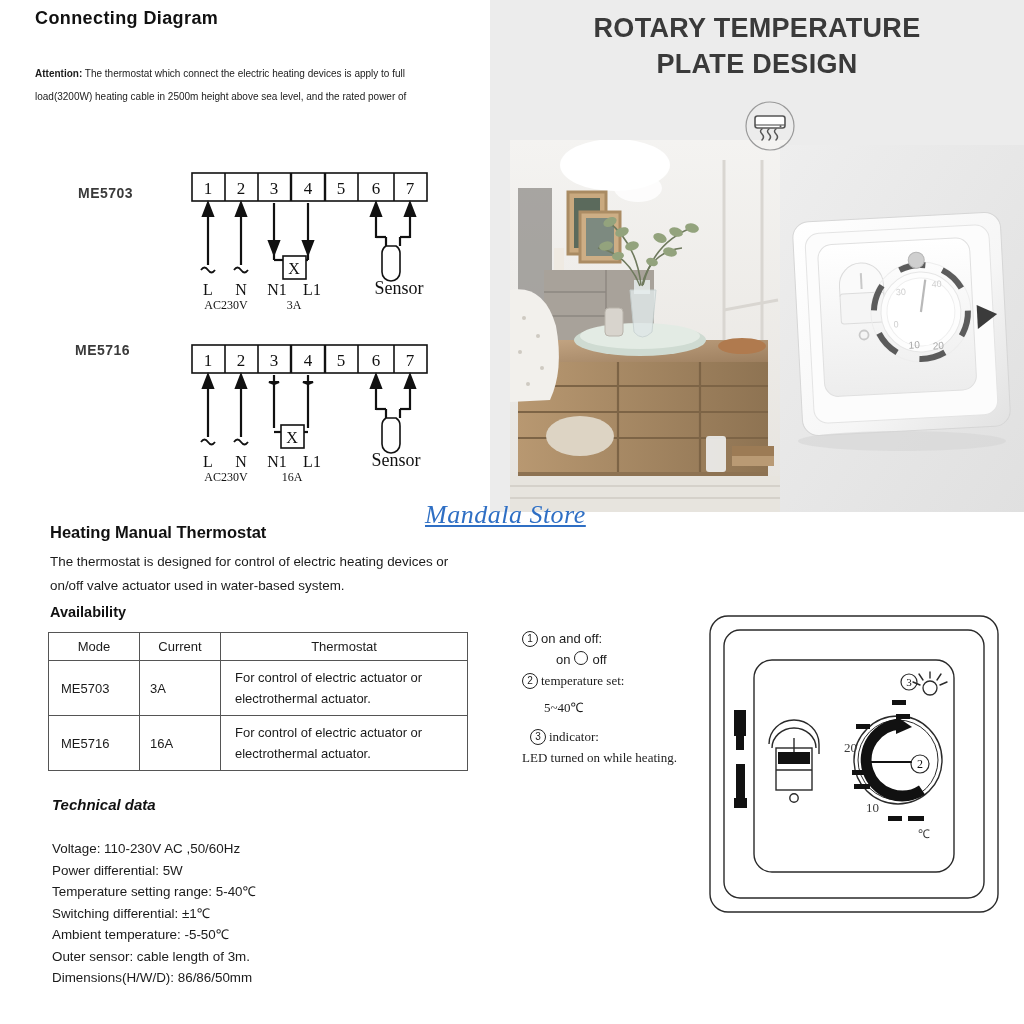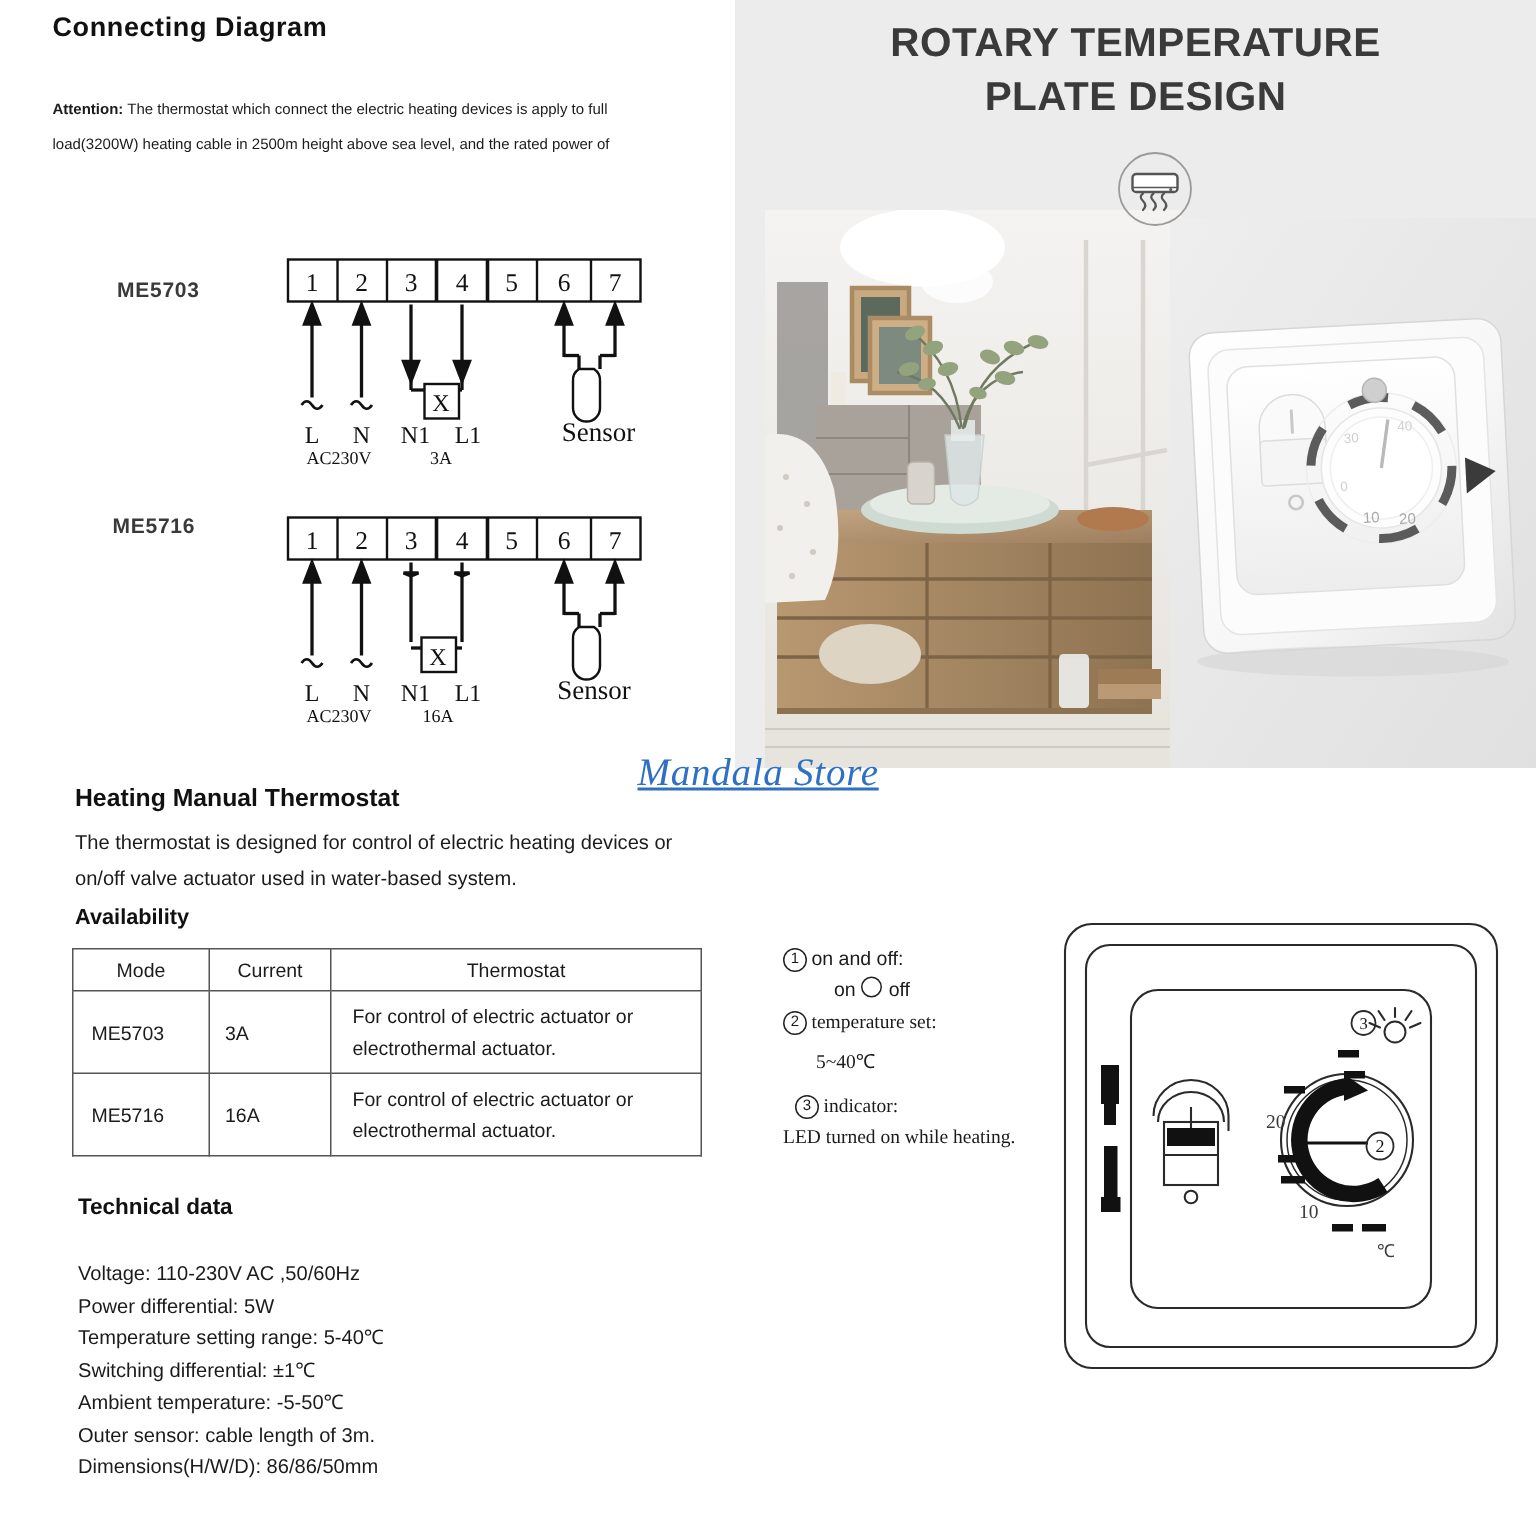--- a/index.html
+++ b/index.html
@@ -85,21 +85,21 @@
     vertical-align:middle;
   }
   table.avail th{text-align:center;}
   table.avail td.mode{width:70px;text-align:left;padding-left:12px;}
   table.avail td.cur{width:62px;text-align:left;padding-left:10px;}
   table.avail td.app{text-align:left;padding-left:14px;line-height:21px;}
   table.avail tr.body-row td{height:42px;}
 
   .h-technical{
     position:absolute;left:52px;top:796px;
-    font-size:15px;font-weight:bold;color:#111;
+    font-size:15px;font-weight:bold;color:#111;font-style:italic;
   }
   .tech-list{
     position:absolute;left:52px;top:838px;width:400px;
     font-size:13.4px;line-height:21.5px;color:#1b1b1b;
   }
   .tech-list div{white-space:nowrap;}
 
   
   .instructions{
     position:absolute;left:522px;top:628px;width:200px;

